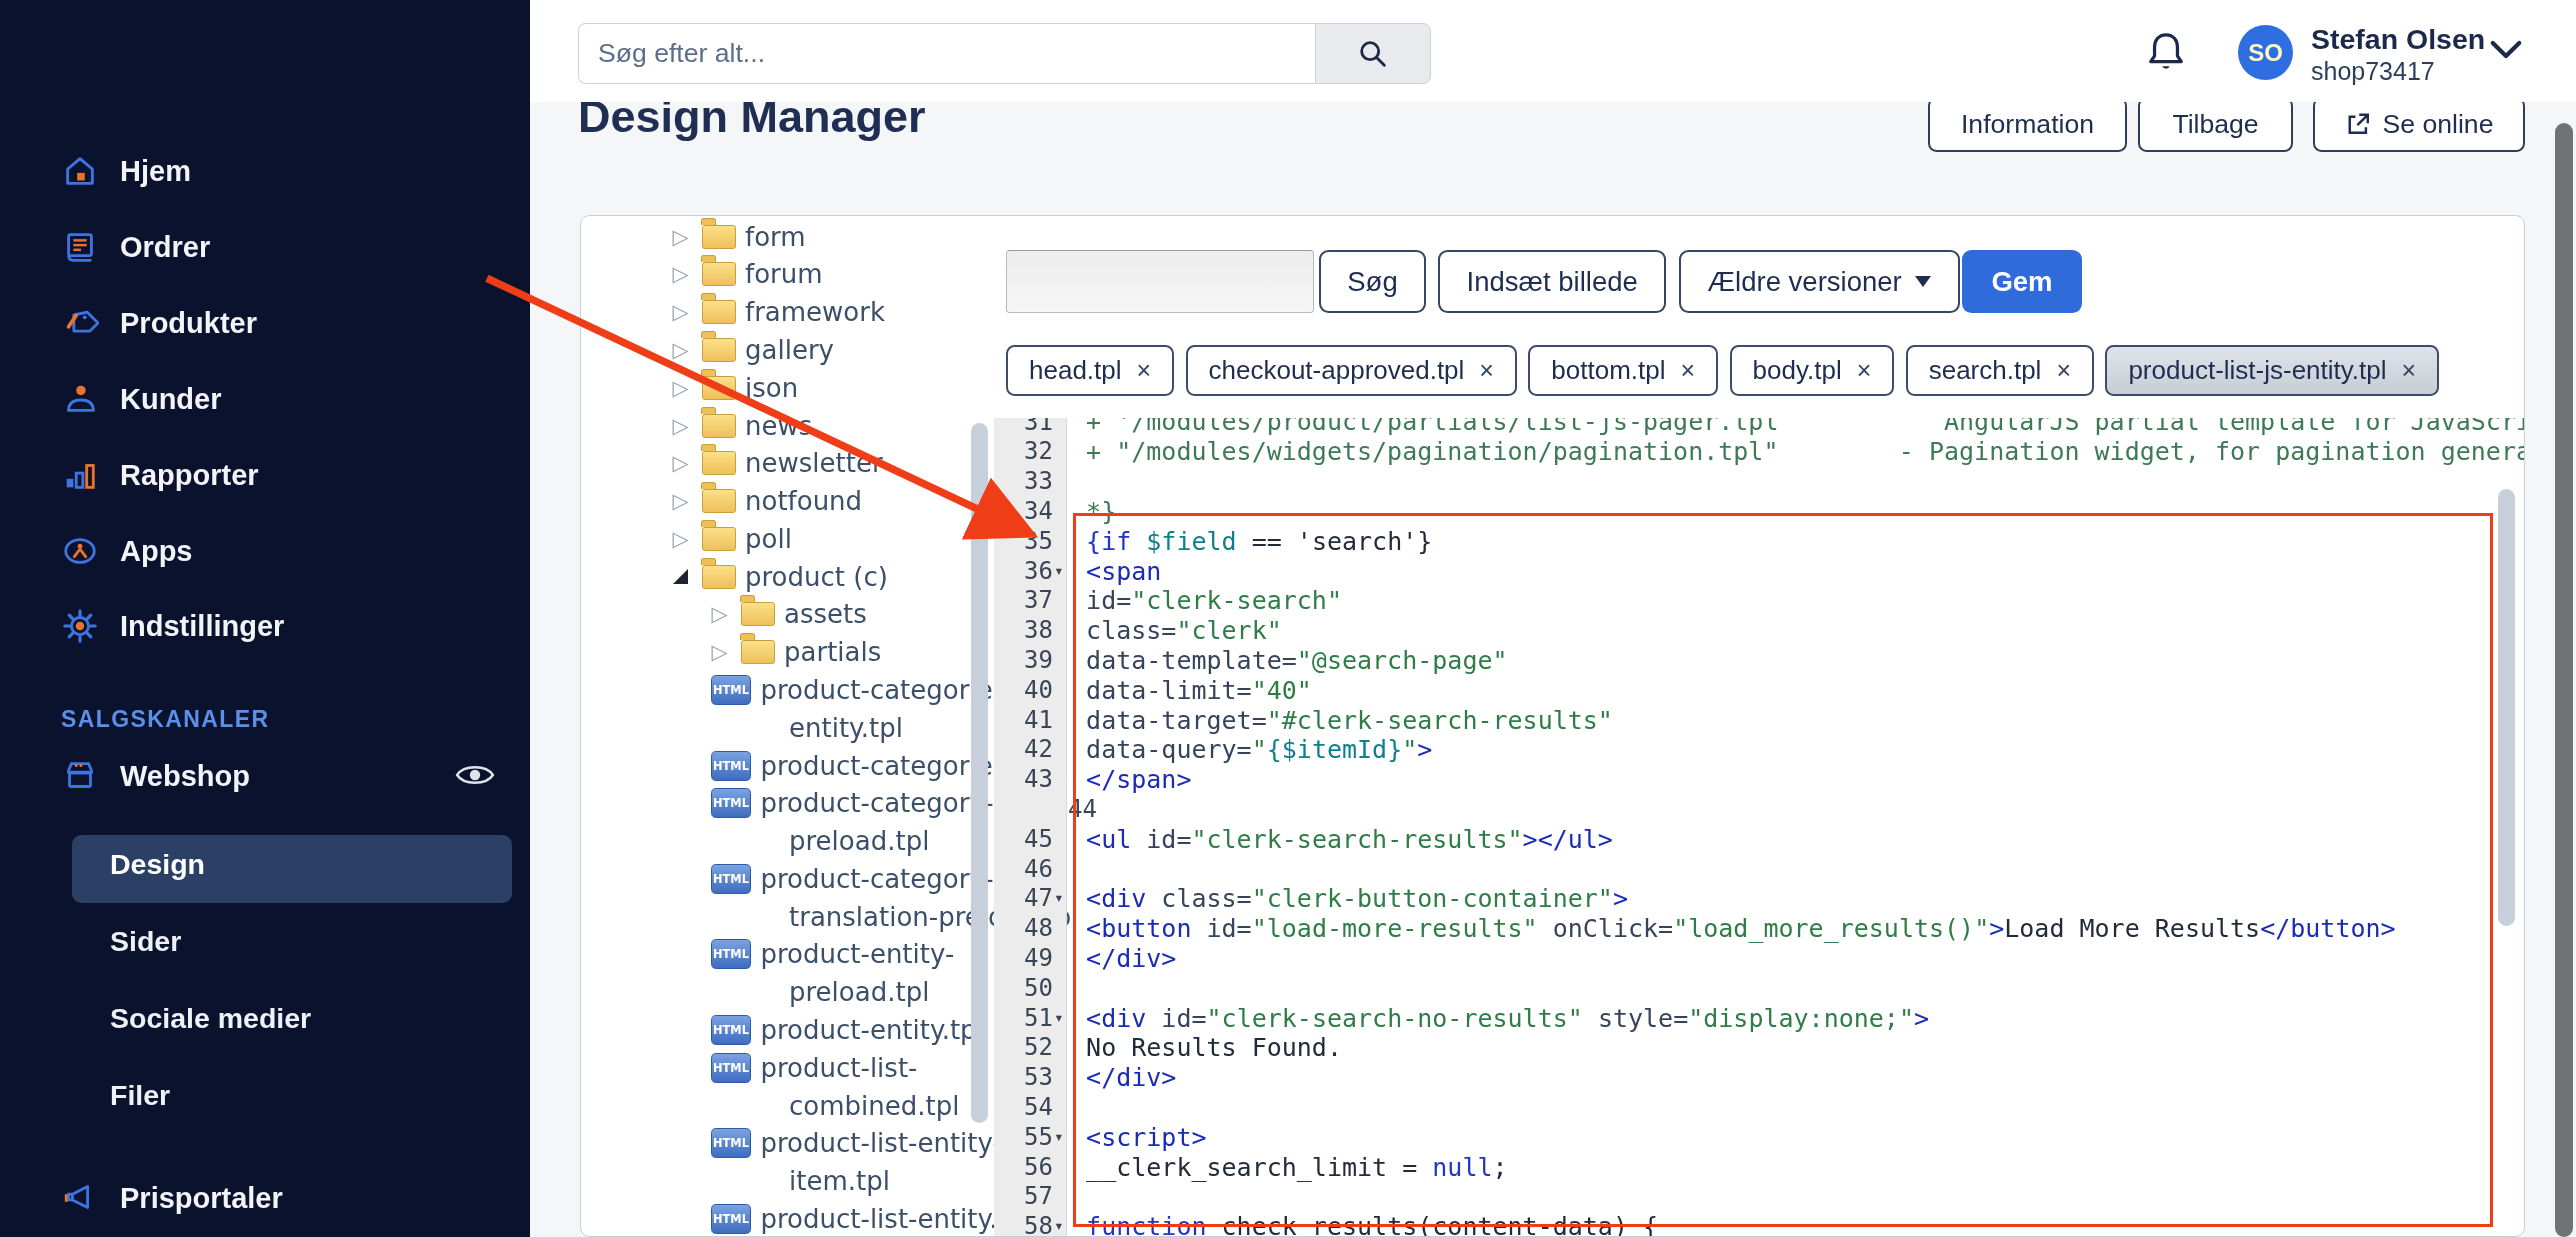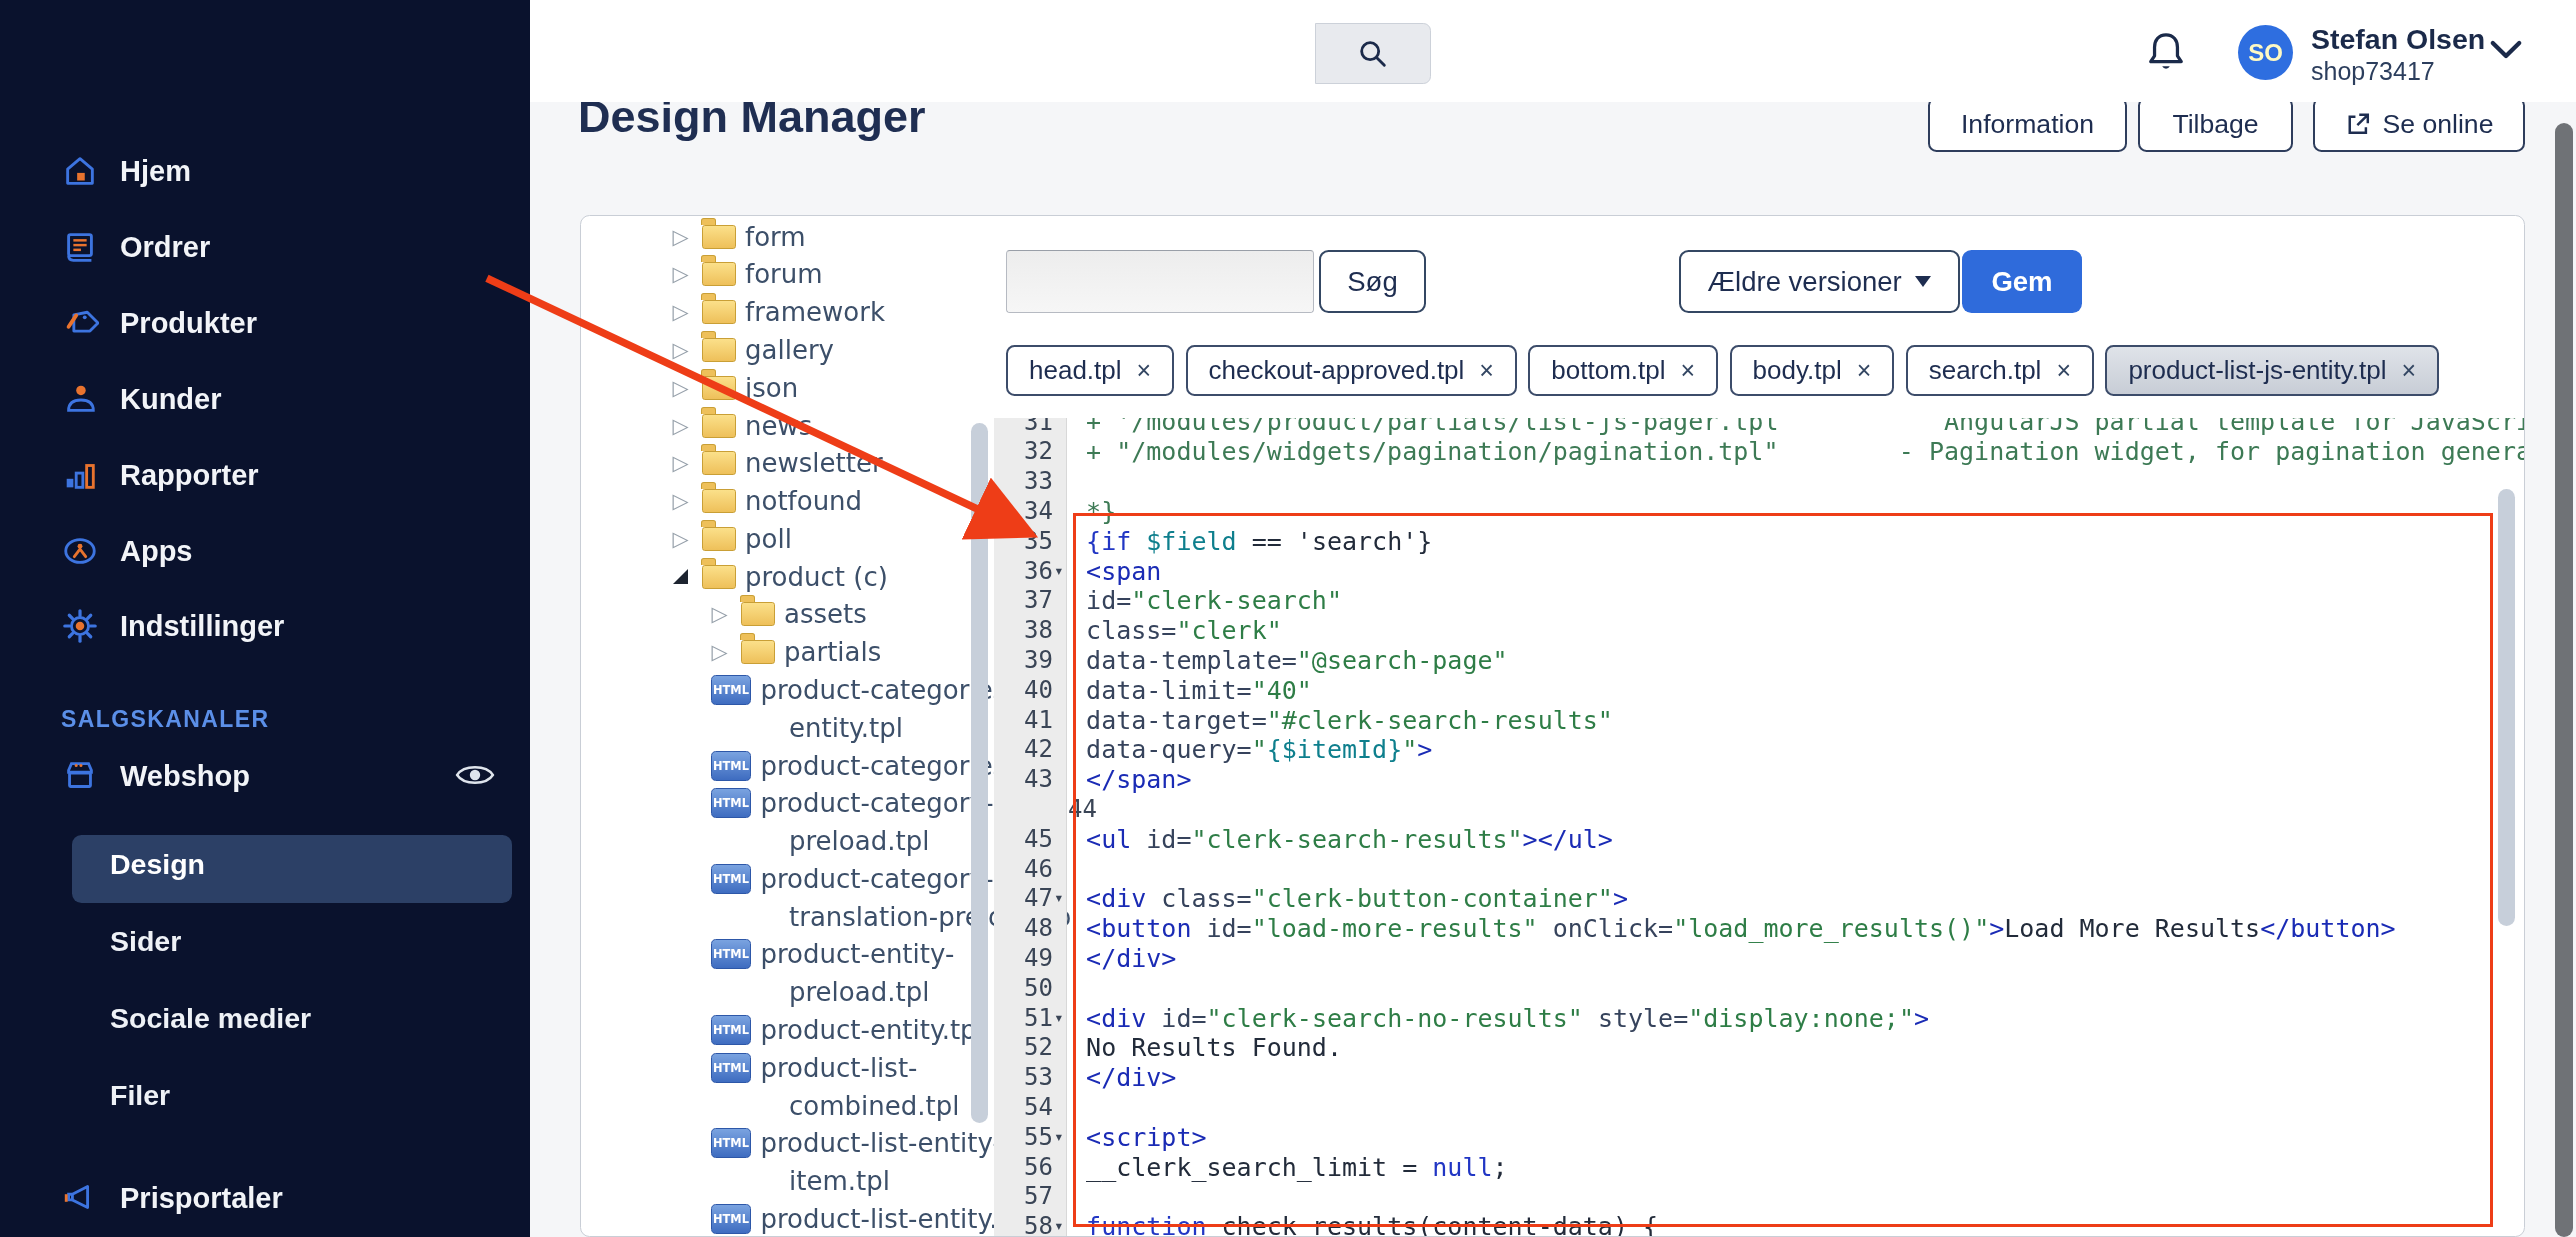--- a/index.html
+++ b/index.html
@@ -326,20 +326,23 @@
         <span class="htmlicon">HTML</span>
         <span>product-list-entity.tpl</span>
       </div>
     </div>
   <div class="sb" style="left:390px;top:207px;width:17px;height:700px;"></div>
 
   <input id="ed-search" type="text" value="" style="">
   <div class="tool-btn" style="left:738px;width:107px;">
     <span>Søg</span>
   </div>
+  <div class="tool-btn" style="left:857px;">
+    <span>Indsæt billede</span>
+  </div>
   <div class="tool-btn" style="left:1098px;">
     <span>Ældre versioner</span>
     <span class="caret"></span>
   </div>
   <div class="tool-btn" id="gem-btn" style="left:1381px;width:120px;">
     <span>Gem</span>
   </div>
 
   <div id="tabs">
       <div class="tab">
@@ -510,20 +513,21 @@
           <span class="lnum">58</span>
           <span class="fold">▾</span>
           <span class="ctext"><span class="tk-kw">function</span><span class="tk-plain"> check_results(content-data) {</span></span>
         </div>
       </div>
   </div>
   <div class="sb" style="left:1917px;top:273px;width:17px;height:437px;"></div>
 </div>
 
 <div id="header" class="abs">
+  <input id="hsearch" type="text" placeholder="Søg efter alt..." style="">
   <div id="hsearch-btn">
     <svg width="34" height="34" viewBox="0 0 36 36">
       <circle cx="15" cy="15" r="9" stroke="#1b2a4a" stroke-width="3" fill="none"></circle>
       <line x1="22" y1="22" x2="30" y2="30" stroke="#1b2a4a" stroke-width="3" stroke-linecap="round"></line>
     </svg>
   </div>
   <svg id="bell" width="42" height="44" viewBox="0 0 44 46">
     <path d="M22 5 C14 5 10 11 10 18 V27 L6 33 H38 L34 27 V18 C34 11 30 5 22 5 Z" fill="none" stroke="#1b2a4a" stroke-width="3.4" stroke-linejoin="round"></path>
     <path d="M18 38 A4.5 4.5 0 0 0 26 38 Z" fill="#1b2a4a"></path>
   </svg>

